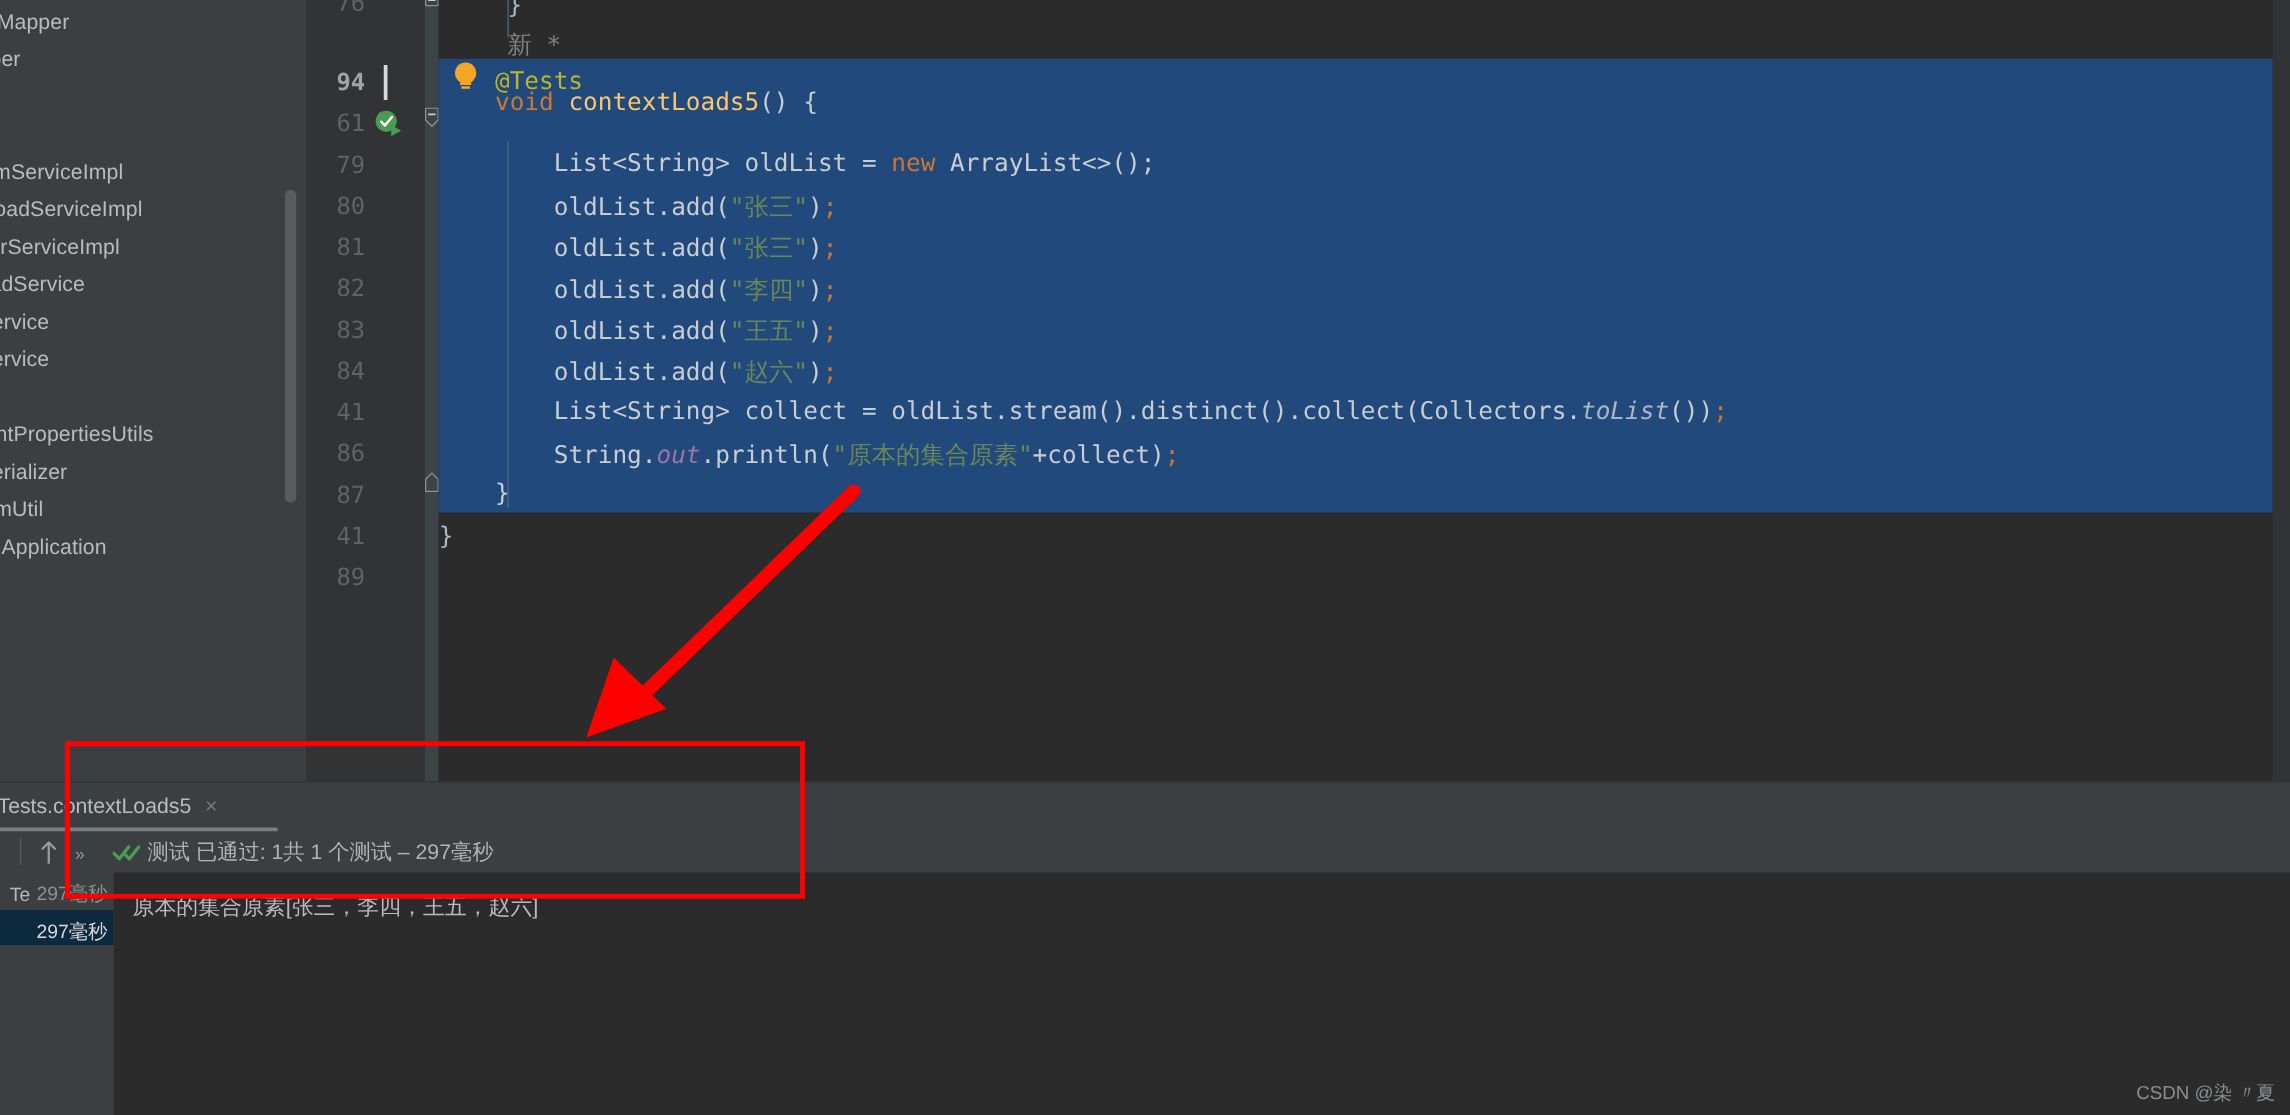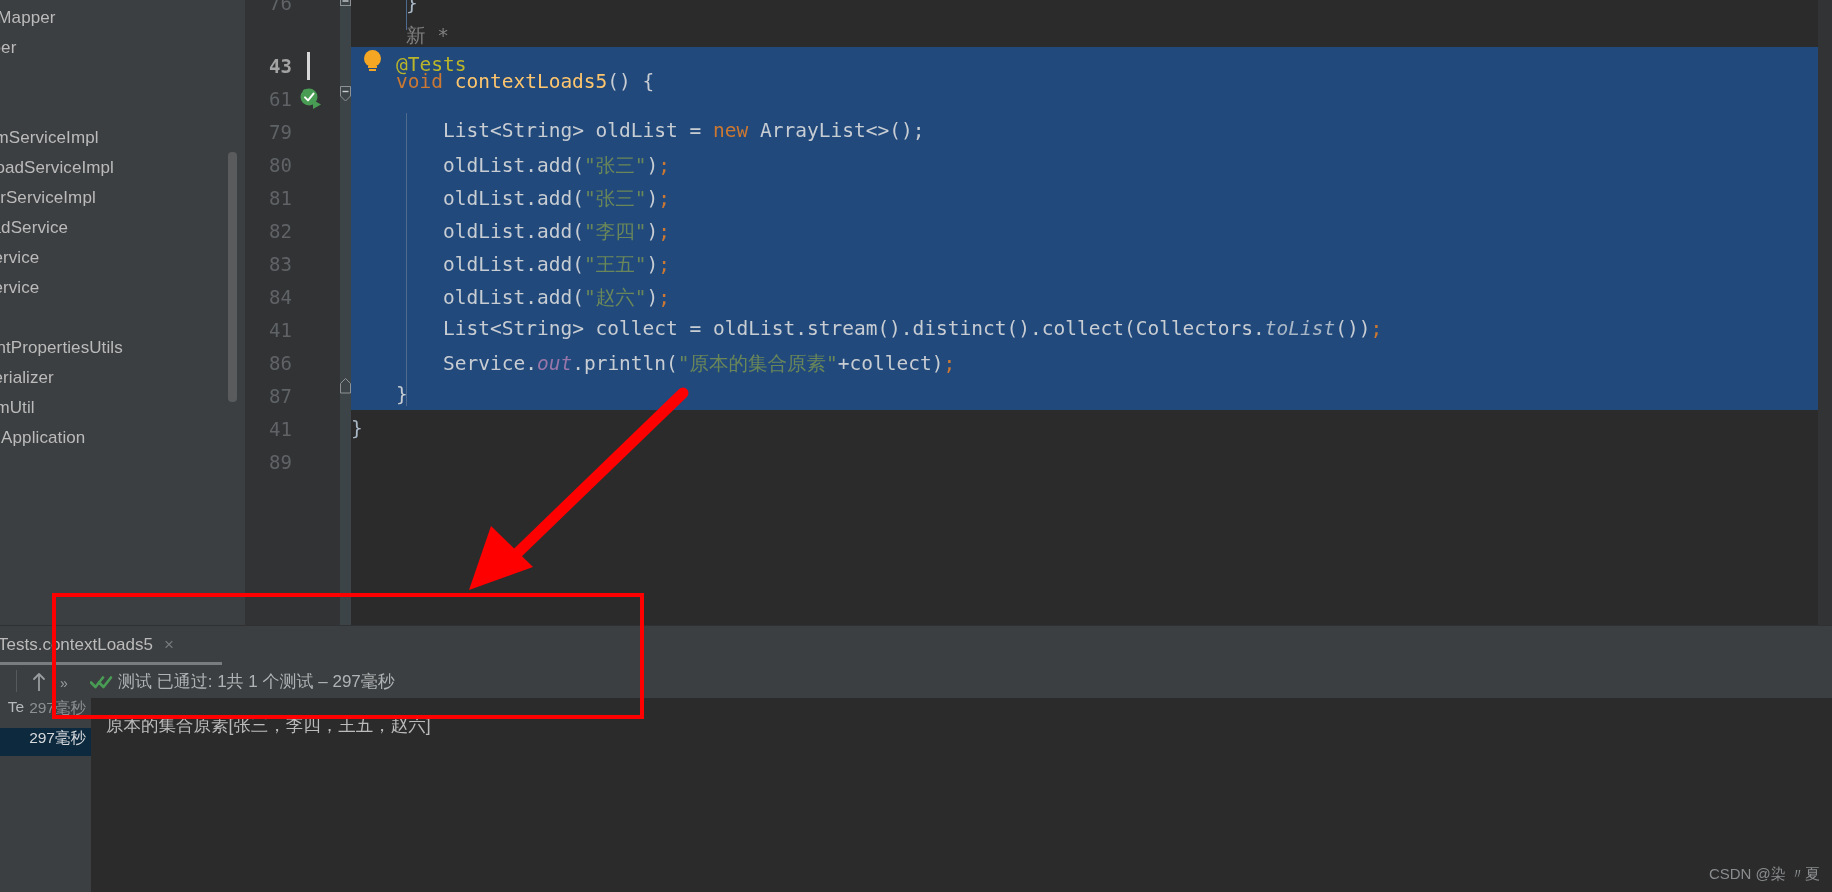--- a/index.html
+++ b/index.html
@@ -138,21 +138,21 @@
     position: absolute; left: 118px; top: 6px;
     font-size: 17px; color: #b0b3b5; white-space: nowrap;
   }
 
   .tree {
     position: absolute; left: 0; top: 73px; width: 91px; bottom: 0;
     background: #3c3f41; overflow: hidden;
   }
   .tree-row {
     position: absolute; left: 0; right: 0; height: 28px;
-    display: flex; align-items: flex-start; justify-content: flex-end;
+    display: flex; align-items: flex-end; justify-content: flex-end;
     padding-right: 5px; font-size: 15.5px; color: #a8abad; white-space: nowrap;
   }
   .tree-row .dur { color: #8d9094; }
   .tree-row.sel { background: #0d293e; color: #d6d9db; }
   .tree-row.sel .dur { color: #d6d9db; }
   .tree-row .nm { margin-right: 5px; color: #b6b9bb; }
 
   .console {
     position: absolute; left: 91px; top: 73px; right: 0; bottom: 0;
     background: #2b2b2b;
@@ -193,21 +193,21 @@
     <div class="sb-item" style="top:368px">Serializer</div>
     <div class="sb-item" style="top:398px">lomUtil</div>
     <div class="sb-item" style="top:428px">ndApplication</div>
     <div class="sb-scroll"></div>
   </div>
 
   <div class="editor">
 
     <div class="gutter">
       <div class="ln" style="top:-8px">76</div>
-      <div class="ln cur" style="top:55px">43</div>
+      <div class="ln cur" style="top:55px">94</div>
       <div class="ln" style="top:88px">61</div>
       <div class="ln" style="top:121px">79</div>
       <div class="ln" style="top:154px">80</div>
       <div class="ln" style="top:187px">81</div>
       <div class="ln" style="top:220px">82</div>
       <div class="ln" style="top:253px">83</div>
       <div class="ln" style="top:286px">84</div>
       <div class="ln" style="top:319px">41</div>
       <div class="ln" style="top:352px">86</div>
       <div class="ln" style="top:385px">87</div>
@@ -258,21 +258,21 @@
 
       <div class="code-line sel" style="top:53px; left:45px;"><span class="ann">@Tests</span></div>
       <div class="code-line sel" style="top:70px; left:45px;"><span class="kw">void</span> <span class="mth">contextLoads5</span><span class="pln">() {</span></div>
       <div class="code-line sel" style="top:119px; left:92px;"><span class="pln">List&lt;String&gt; oldList = </span><span class="kw">new</span><span class="pln"> ArrayList&lt;&gt;();</span></div>
       <div class="code-line sel" style="top:152px; left:92px;"><span class="pln">oldList.add(</span><span class="str">"张三"</span><span class="pln">)</span><span class="sep">;</span></div>
       <div class="code-line sel" style="top:185px; left:92px;"><span class="pln">oldList.add(</span><span class="str">"张三"</span><span class="pln">)</span><span class="sep">;</span></div>
       <div class="code-line sel" style="top:218px; left:92px;"><span class="pln">oldList.add(</span><span class="str">"李四"</span><span class="pln">)</span><span class="sep">;</span></div>
       <div class="code-line sel" style="top:251px; left:92px;"><span class="pln">oldList.add(</span><span class="str">"王五"</span><span class="pln">)</span><span class="sep">;</span></div>
       <div class="code-line sel" style="top:284px; left:92px;"><span class="pln">oldList.add(</span><span class="str">"赵六"</span><span class="pln">)</span><span class="sep">;</span></div>
       <div class="code-line sel" style="top:317px; left:92px;"><span class="pln">List&lt;String&gt; collect = oldList.stream().distinct().collect(Collectors.</span><span class="ital">toList</span><span class="pln">())</span><span class="sep">;</span></div>
-      <div class="code-line sel" style="top:350px; left:92px;"><span class="pln">Service.</span><span class="fld">out</span><span class="pln">.println(</span><span class="str">"原本的集合原素"</span><span class="pln">+collect)</span><span class="sep">;</span></div>
+      <div class="code-line sel" style="top:350px; left:92px;"><span class="pln">String.</span><span class="fld">out</span><span class="pln">.println(</span><span class="str">"原本的集合原素"</span><span class="pln">+collect)</span><span class="sep">;</span></div>
       <div class="code-line sel" style="top:383px; left:45px;"><span class="pln">}</span></div>
 
       <div class="code-line" style="top:417px; left:0px;"><span class="pln">}</span></div>
     </div>
 
     <div class="marker-bar"></div>
   </div>
 
   <div class="runner">
 

